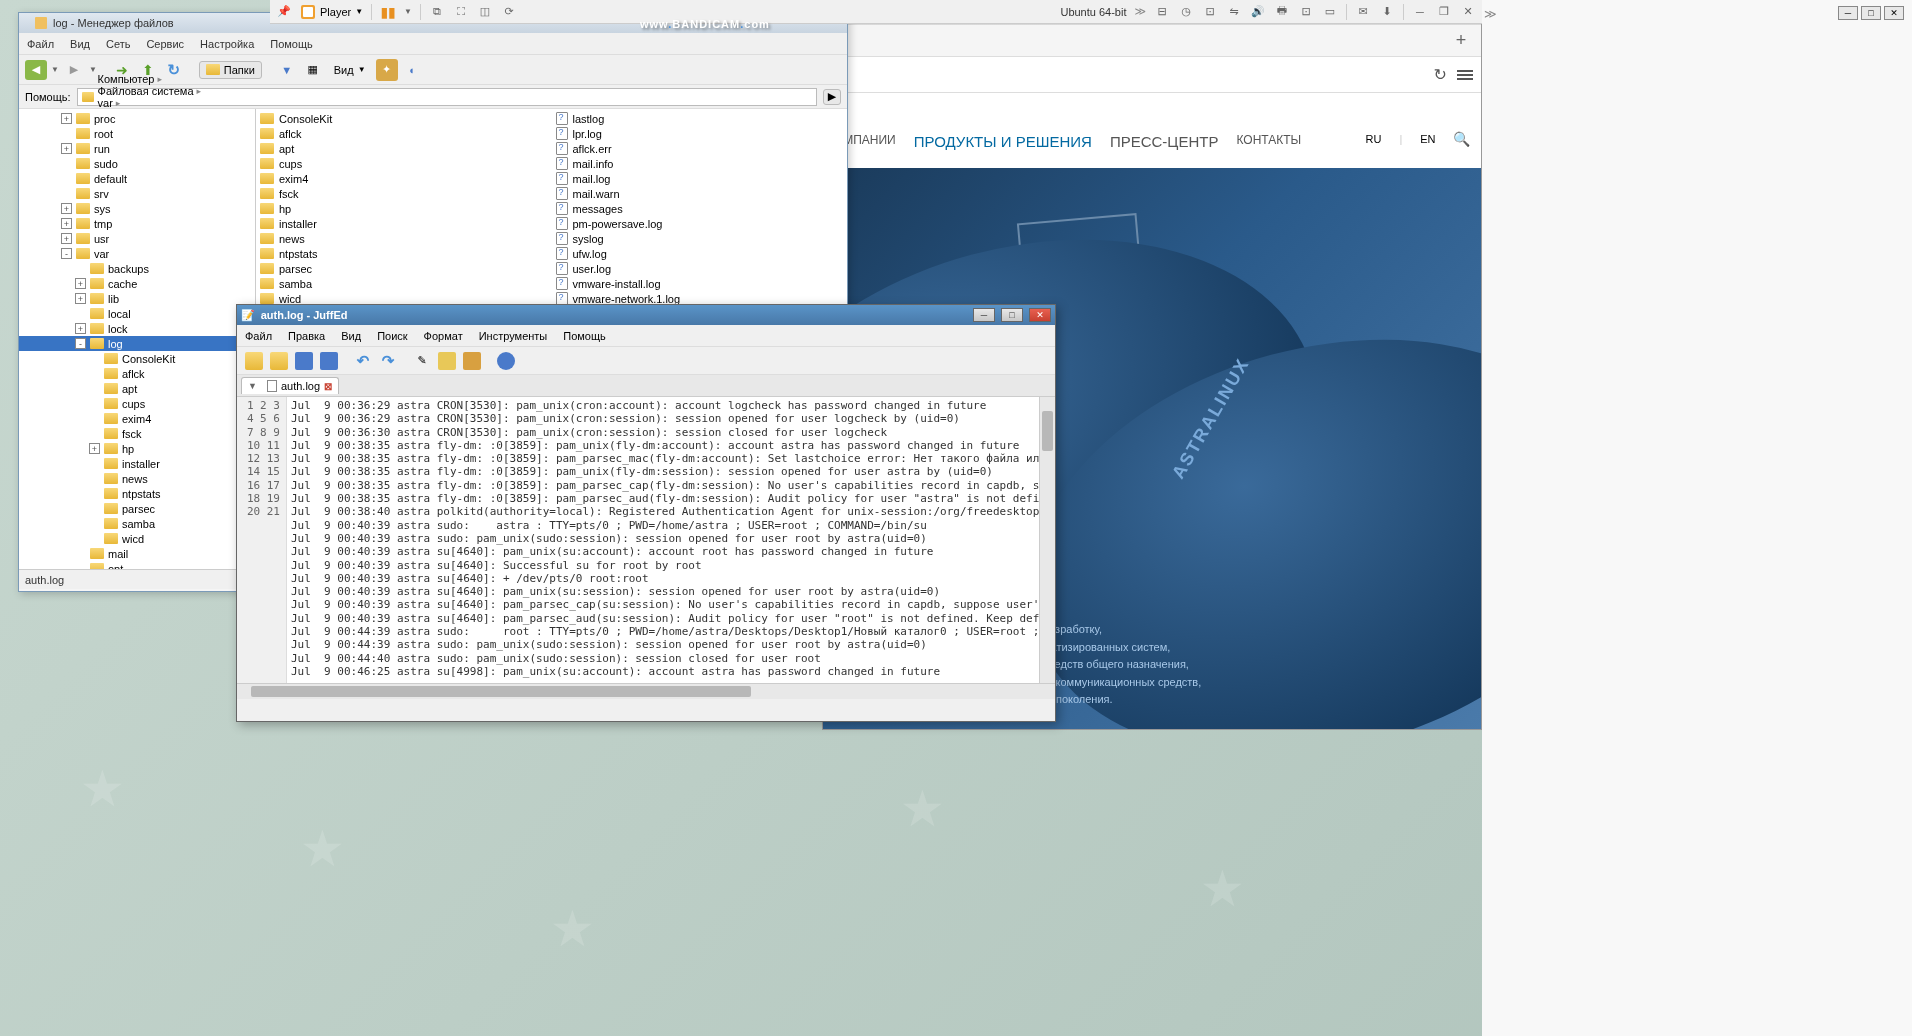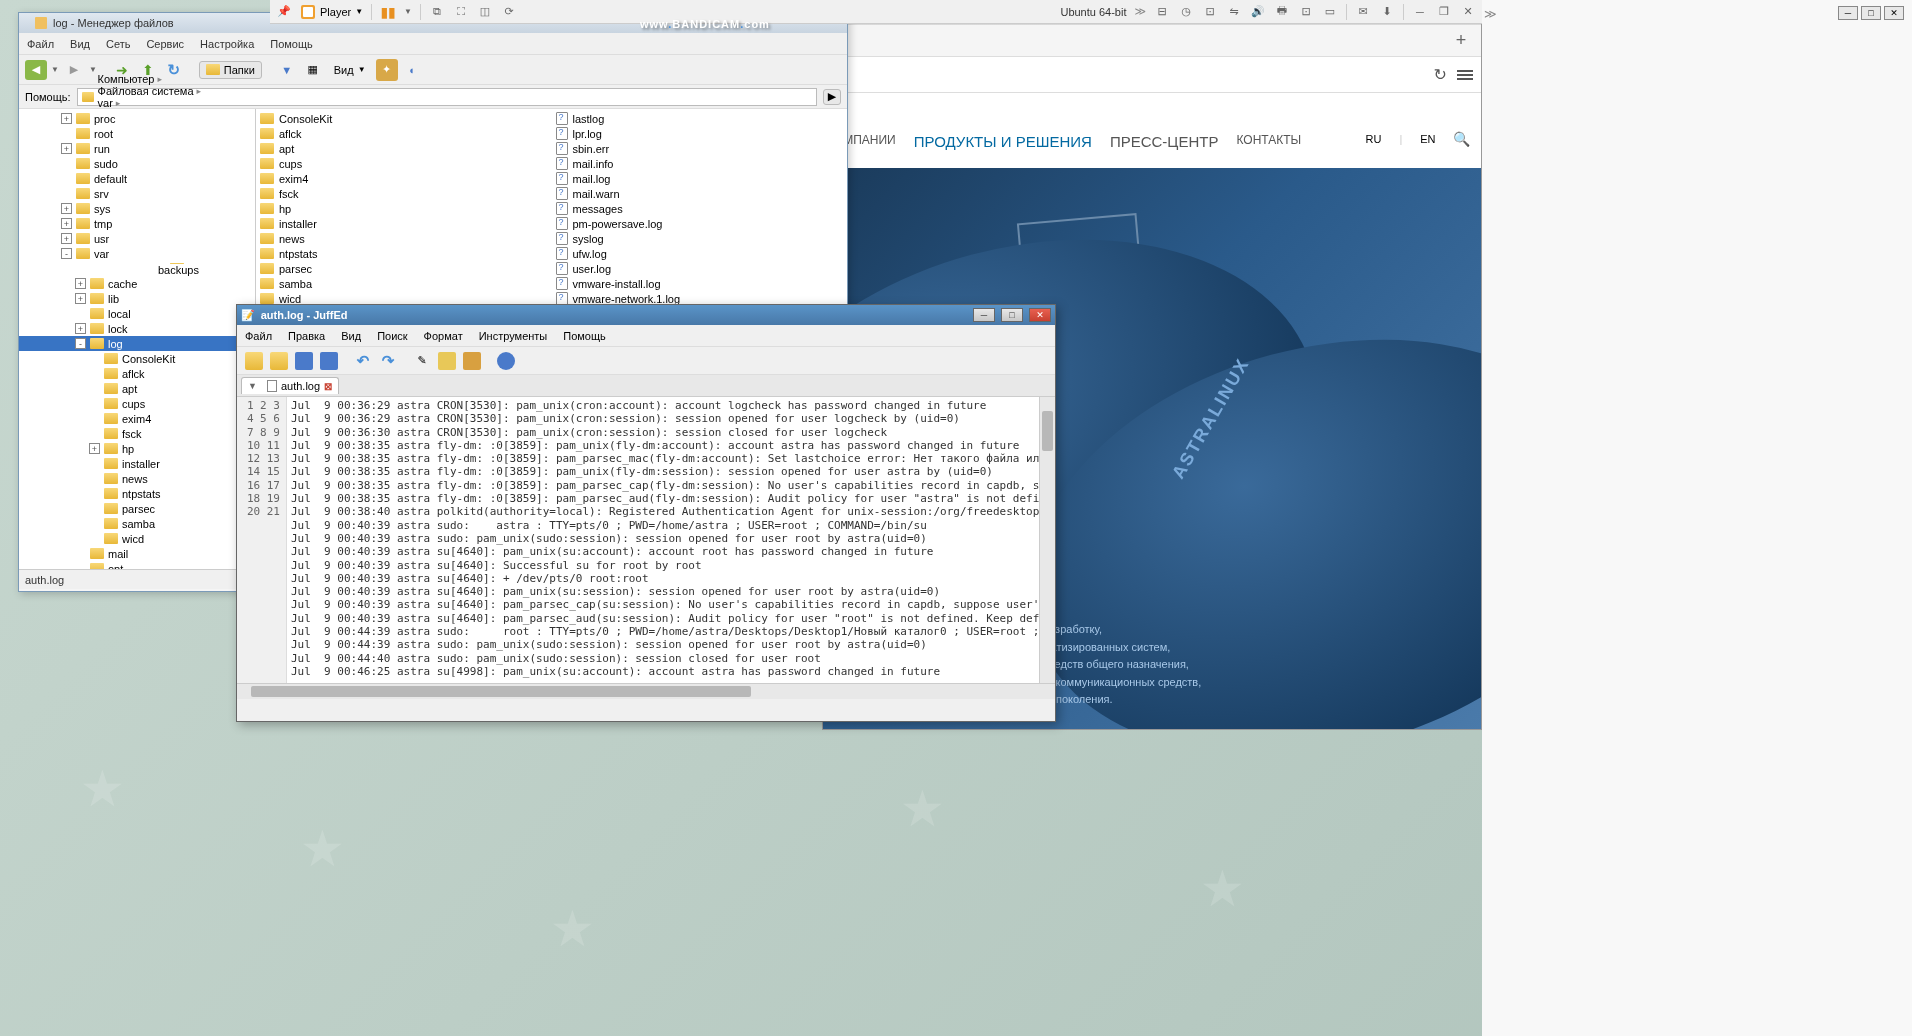--- a/index.html
+++ b/index.html
@@ -298,21 +298,21 @@
         <div class="tree-item" style="padding-left: 42px;">
           <span class="exp">+</span>
           <span class="fld"></span>
           <span>usr</span>
         </div>
         <div class="tree-item" style="padding-left: 42px;">
           <span class="exp">-</span>
           <span class="fld"></span>
           <span>var</span>
         </div>
-        <div class="tree-item" style="padding-left: 83px; flex-direction: column;">
+        <div class="tree-item" style="padding-left: 56px;">
           <span class="exp none"></span>
           <span class="fld"></span>
           <span>backups</span>
         </div>
         <div class="tree-item" style="padding-left: 56px;">
           <span class="exp">+</span>
           <span class="fld"></span>
           <span>cache</span>
         </div>
         <div class="tree-item" style="padding-left: 56px;">
@@ -474,21 +474,21 @@
           <div class="list-item">
             <span class="doc q"></span>
             <span>lastlog</span>
           </div>
           <div class="list-item">
             <span class="doc q"></span>
             <span>lpr.log</span>
           </div>
           <div class="list-item">
             <span class="doc q"></span>
-            <span>sbin.err</span>
+            <span>aflck.err</span>
           </div>
           <div class="list-item">
             <span class="doc q"></span>
             <span>mail.info</span>
           </div>
           <div class="list-item">
             <span class="doc q"></span>
             <span>mail.log</span>
           </div>
           <div class="list-item">

